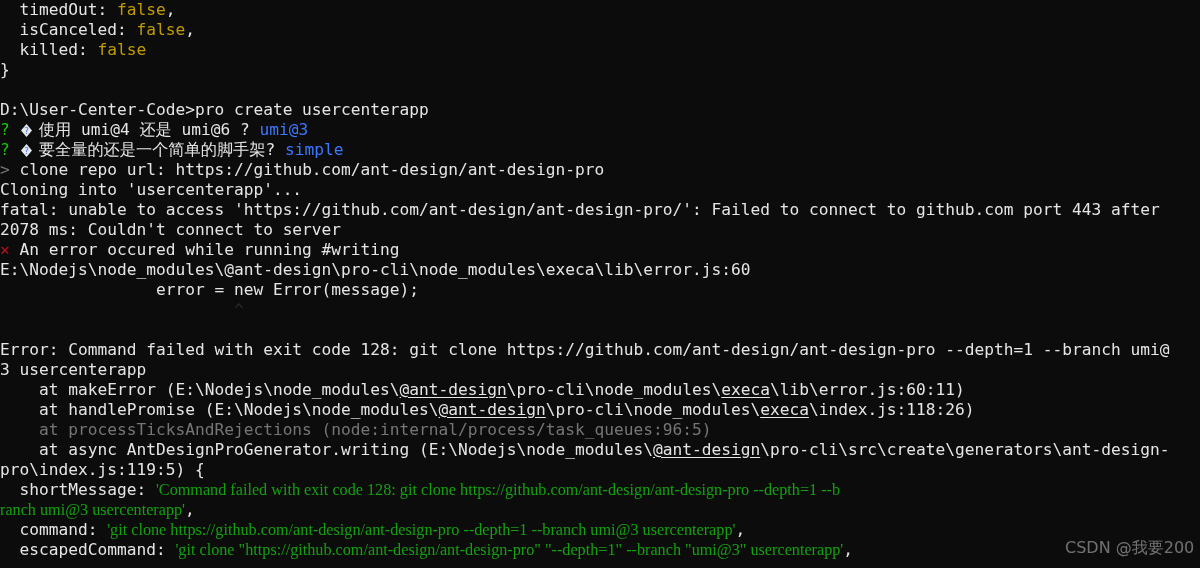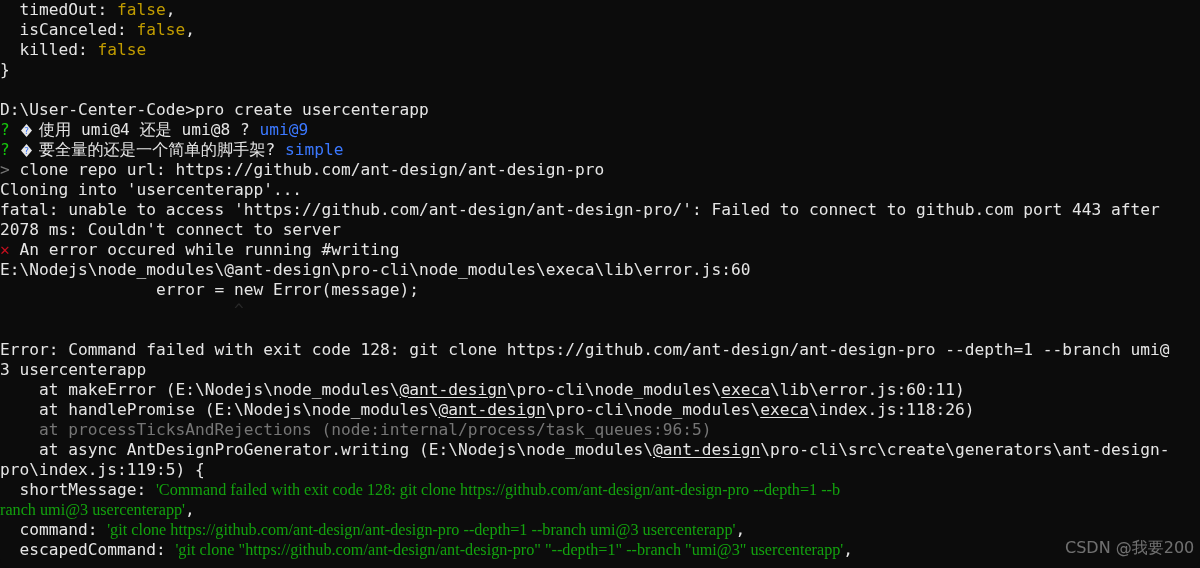--- a/index.html
+++ b/index.html
@@ -68,18 +68,18 @@
     white-space: nowrap;
   }
 </style>
 </head>
 <body>
 
 <div id="terminal">
   <div id="screen"><div class="line"><span class="c-white">  timedOut: </span><span class="c-yellow">false</span><span class="c-white">,</span></div><div class="line"><span class="c-white">  isCanceled: </span><span class="c-yellow">false</span><span class="c-white">,</span></div><div class="line"><span class="c-white">  killed: </span><span class="c-yellow">false</span></div><div class="line"><span class="c-white">}</span></div><div class="line"><span class="c-white"></span></div><div class="line"><span class="c-white">D:\User-Center-Code&gt;pro create usercenterapp</span></div><div class="line"><span class="c-green">? </span><span class="diamond"><svg width="13" height="15" viewBox="0 0 13 15" style="vertical-align:-3px">
             <polygon points="6.5,1 12,7.5 6.5,14 1,7.5" fill="#e8e8e8"></polygon>
             <text x="6.5" y="11.2" font-size="9" font-family="DejaVu Sans Mono, monospace" fill="#3b78ff" text-anchor="middle">?</text>
-          </svg></span><span class="c-white"> 使用 umi@4 还是 umi@8 ? </span><span class="c-blue">umi@9</span></div><div class="line"><span class="c-green">? </span><span class="diamond"><svg width="13" height="15" viewBox="0 0 13 15" style="vertical-align:-3px">
+          </svg></span><span class="c-white"> 使用 umi@4 还是 umi@6 ? </span><span class="c-blue">umi@3</span></div><div class="line"><span class="c-green">? </span><span class="diamond"><svg width="13" height="15" viewBox="0 0 13 15" style="vertical-align:-3px">
             <polygon points="6.5,1 12,7.5 6.5,14 1,7.5" fill="#e8e8e8"></polygon>
             <text x="6.5" y="11.2" font-size="9" font-family="DejaVu Sans Mono, monospace" fill="#3b78ff" text-anchor="middle">?</text>
           </svg></span><span class="c-white"> 要全量的还是一个简单的脚手架? </span><span class="c-blue">simple</span></div><div class="line"><span class="c-gray">&gt; </span><span class="c-white">clone repo url: https://github.com/ant-design/ant-design-pro</span></div><div class="line"><span class="c-white">Cloning into 'usercenterapp'...</span></div><div class="line"><span class="c-white">fatal: unable to access 'https://github.com/ant-design/ant-design-pro/': Failed to connect to github.com port 443 after</span></div><div class="line"><span class="c-white">2078 ms: Couldn't connect to server</span></div><div class="line"><span class="c-red">✕</span><span class="c-white"> An error occured while running #writing</span></div><div class="line"><span class="c-white">E:\Nodejs\node_modules\@ant-design\pro-cli\node_modules\execa\lib\error.js:60</span></div><div class="line"><span class="c-white">                error = new Error(message);</span></div><div class="line"><span class="caret-line">                        ^</span></div><div class="line"><span class="c-white"></span></div><div class="line"><span class="c-white">Error: Command failed with exit code 128: git clone https://github.com/ant-design/ant-design-pro --depth=1 --branch umi@</span></div><div class="line"><span class="c-white">3 usercenterapp</span></div><div class="line"><span class="c-white">    at makeError (E:\Nodejs\node_modules\</span><span class="c-white underline">@ant-design</span><span class="c-white">\pro-cli\node_modules\</span><span class="c-white underline">execa</span><span class="c-white">\lib\error.js:60:11)</span></div><div class="line"><span class="c-white">    at handlePromise (E:\Nodejs\node_modules\</span><span class="c-white underline">@ant-design</span><span class="c-white">\pro-cli\node_modules\</span><span class="c-white underline">execa</span><span class="c-white">\index.js:118:26)</span></div><div class="line"><span class="c-gray">    at processTicksAndRejections (node:internal/process/task_queues:96:5)</span></div><div class="line"><span class="c-white">    at async AntDesignProGenerator.writing (E:\Nodejs\node_modules\</span><span class="c-white underline">@ant-design</span><span class="c-white">\pro-cli\src\create\generators\ant-design-</span></div><div class="line"><span class="c-white">pro\index.js:119:5) {</span></div><div class="line"><span class="c-white">  shortMessage: </span><span class="c-dgreen">'Command failed with exit code 128: git clone https://github.com/ant-design/ant-design-pro --depth=1 --b</span></div><div class="line"><span class="c-dgreen">ranch umi@3 usercenterapp'</span><span class="c-white">,</span></div><div class="line"><span class="c-white">  command: </span><span class="c-dgreen">'git clone https://github.com/ant-design/ant-design-pro --depth=1 --branch umi@3 usercenterapp'</span><span class="c-white">,</span></div><div class="line"><span class="c-white">  escapedCommand: </span><span class="c-dgreen">'git clone "https://github.com/ant-design/ant-design-pro" "--depth=1" --branch "umi@3" usercenterapp'</span><span class="c-white">,</span></div></div>
   <div id="watermark">CSDN @我要200</div>
 </div>
 
 </body></html>

